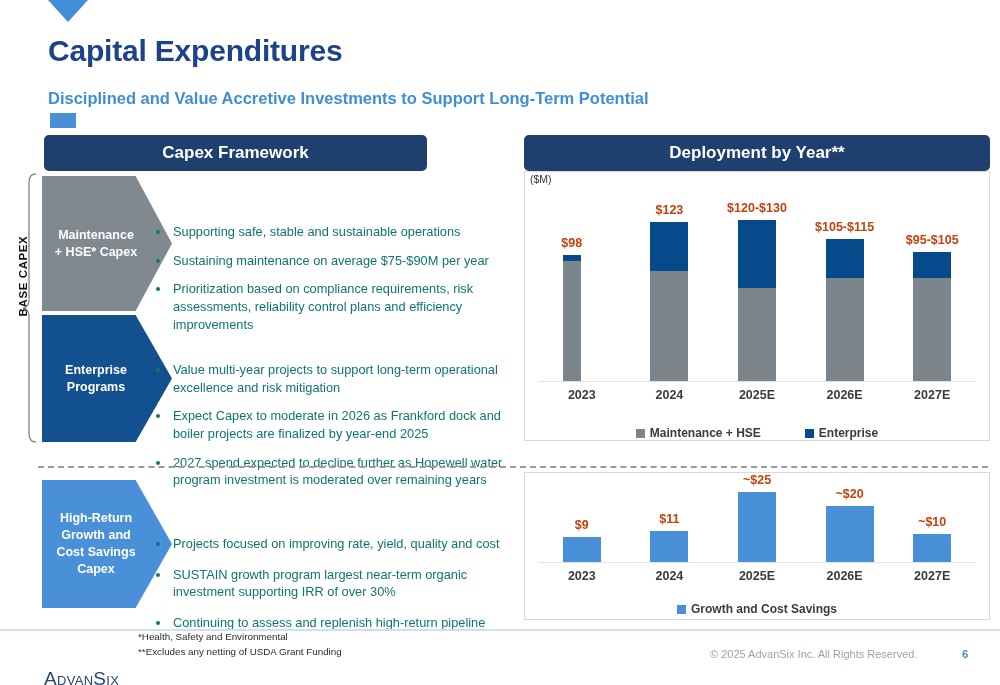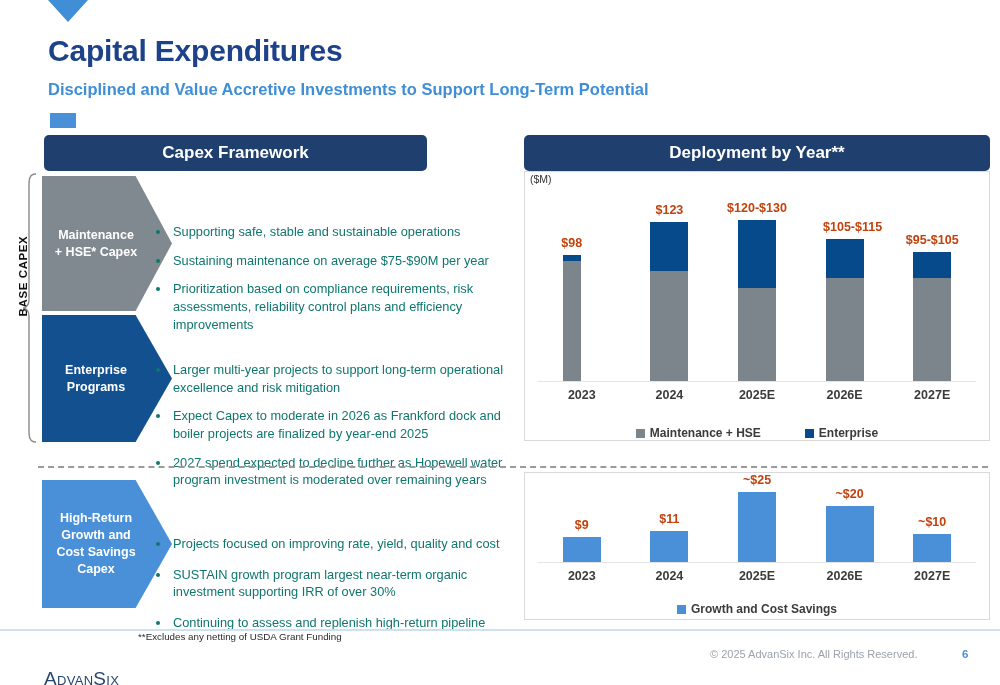--- a/index.html
+++ b/index.html
@@ -21,21 +21,21 @@
     background:#4a90d9;
   }
 
   
   .title{
     position:absolute;left:48px;top:34px;
     font-size:30px;font-weight:bold;color:#1d4289;letter-spacing:-.2px;
     white-space:nowrap;
   }
   .subtitle{
-    position:absolute;left:48px;top:80px;
+    position:absolute;left:48px;top:89px;
     font-size:16.5px;font-weight:bold;color:#3f8ed6;white-space:nowrap;
   }
 
   
   .panel-head{
     position:absolute;height:36px;background:#1f3f6e;border-radius:5px;
     color:#fff;font-size:17px;font-weight:bold;
     display:flex;align-items:center;justify-content:center;
   }
   #head-left{left:44px;top:135px;width:383px;}
@@ -159,21 +159,21 @@
       <li>Prioritization based on compliance requirements, risk assessments, reliability control plans and efficiency improvements</li>
     </ul>
   </div>
 
   <div class="chev" id="chev-ent">
     <span style="white-space:pre-line">Enterprise
 Programs</span>
   </div>
   <div class="bullets" id="bul-ent">
     <ul>
-      <li>Larger multi-year projects to support long-term operational excellence and risk mitigation</li>
+      <li>Value multi-year projects to support long-term operational excellence and risk mitigation</li>
       <li>Expect Capex to moderate in 2026 as Frankford dock and boiler projects are finalized by year-end 2025</li>
       <li>2027 spend expected to decline further as Hopewell water program investment is moderated over remaining years</li>
     </ul>
   </div>
 
   <div class="divider"></div>
 
   <div class="chev" id="chev-growth">
     <span style="white-space:pre-line">High-Return
 Growth and
@@ -203,21 +203,21 @@
           <div class="bar-label" style="bottom: 163.533px;">$123</div>
         </div>
         <div class="bar-col" style="left: 214px; width: 38px;">
           <div class="seg" style="height: 68.3111px; background: rgb(6, 74, 140);"></div>
           <div class="seg" style="height: 92.8px; background: rgb(124, 133, 140);"></div>
           <div class="bar-label" style="bottom: 166.111px;">$120-$130</div>
         </div>
         <div class="bar-col" style="left: 301.6px; width: 38px;">
           <div class="seg" style="height: 38.6667px; background: rgb(6, 74, 140);"></div>
           <div class="seg" style="height: 103.111px; background: rgb(124, 133, 140);"></div>
-          <div class="bar-label" style="bottom: 146.778px; margin-left: 8px;">$105-$115</div>
+          <div class="bar-label" style="bottom: 146.778px;">$105-$115</div>
         </div>
         <div class="bar-col" style="left: 389.2px; width: 38px;">
           <div class="seg" style="height: 25.7778px; background: rgb(6, 74, 140);"></div>
           <div class="seg" style="height: 103.111px; background: rgb(124, 133, 140);"></div>
           <div class="bar-label" style="bottom: 133.889px;">$95-$105</div>
         </div>
       </div>
       <div class="axisline" style="left: 14px; width: 438px; top: 210px;"></div>
       <div class="xtick" style="left: 57.8px; top: 217px;">2023</div>
       <div class="xtick" style="left: 145.4px; top: 217px;">2024</div>
@@ -272,18 +272,19 @@
           <span>Growth and Cost Savings</span>
         </div>
       </div>
     </div>
 
   <div class="footer-rule"></div>
   <div class="logo">
     A<span class="sm">DVAN</span>S<span class="sm">IX</span>
   </div>
   <div class="footnotes">
+    <div>*Health, Safety and Environmental</div>
     <div>**Excludes any netting of USDA Grant Funding</div>
   </div>
   <div class="copyright">© 2025 AdvanSix Inc. All Rights Reserved.</div>
   <div class="pagenum">6</div>
 
 </div>
 
 </body></html>

